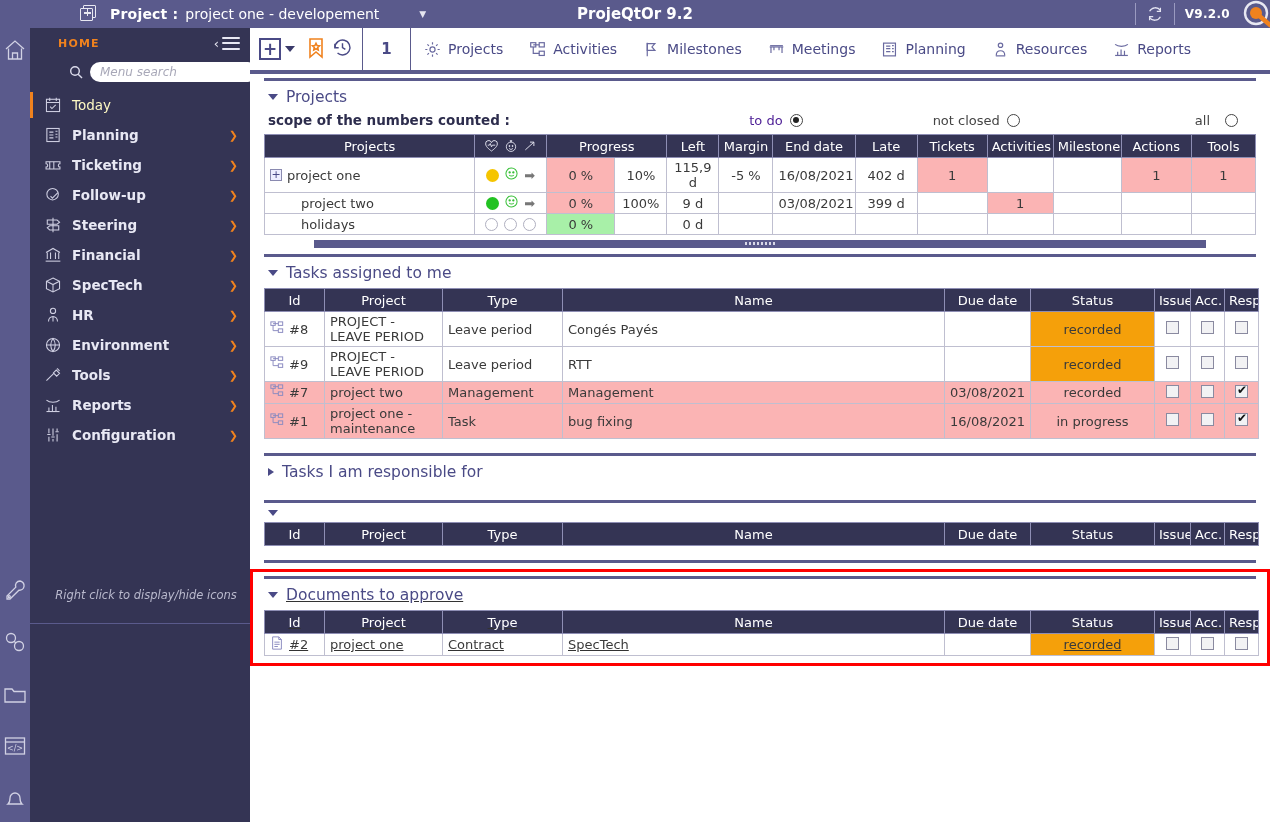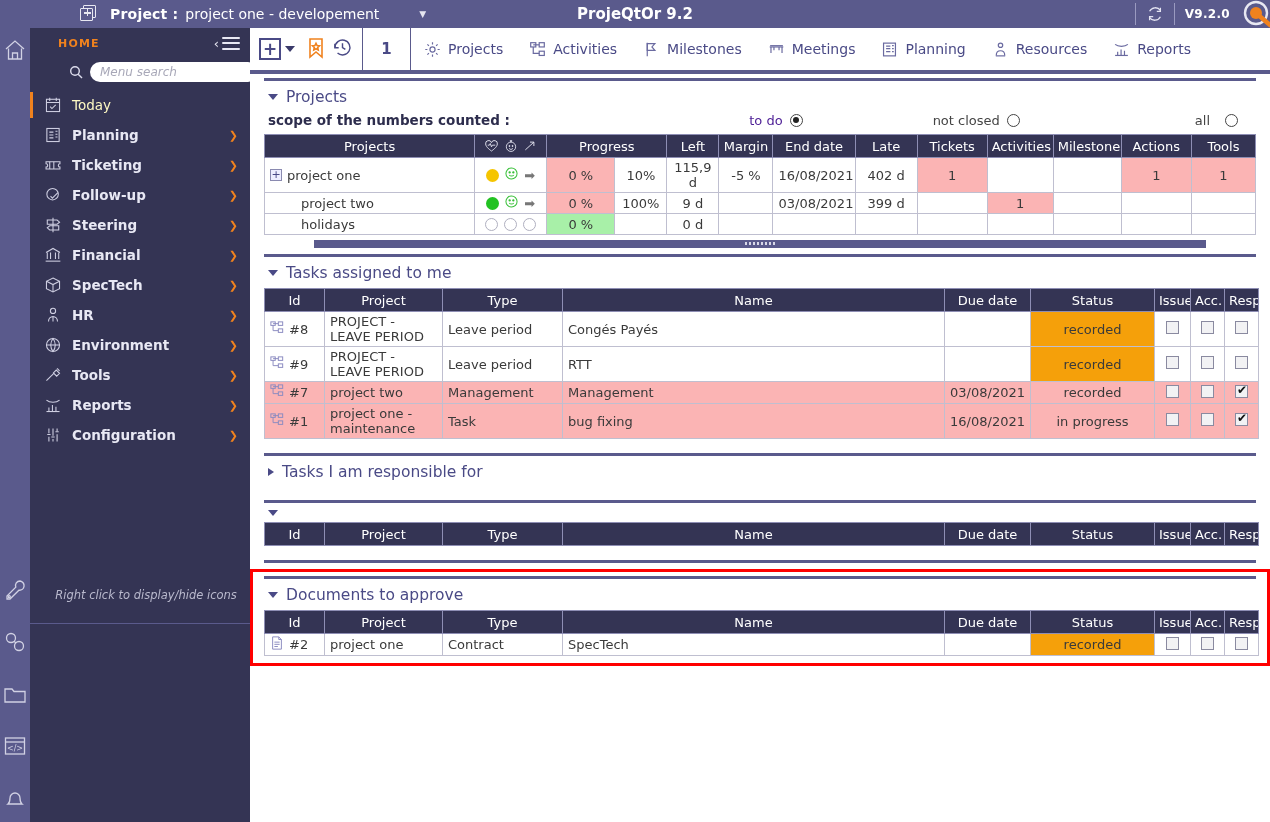--- a/index.html
+++ b/index.html
@@ -129,21 +129,21 @@
   .progtxt{ position:relative; z-index:2; display:block; text-align:center; line-height:19px; font-size:13px;}
   .chkbox{ width:13px;height:13px;border:1px solid #8a8aa0;background:#f2f2f4;display:inline-block;position:relative;}
   .chkbox.on::after{ content:"✔"; position:absolute; left:1px; top:-3px; font-size:12px; color:#111;}
   .dot{ width:13px;height:13px;border-radius:50%;display:inline-block;}
   .dot.hollow{ border:1.4px solid #b0b0c0; background:#fff;}
   .arrow-r{ color:#777; font-size:13px;}
   .idcell{ display:flex; align-items:center; gap:5px;}
   .splitter{ height:8px; background:#5a5a8c; margin:5px 50px 0 50px; position:relative;}
   .splitter .grip{ position:absolute; left:50%; top:2px; transform:translateX(-50%);
      width:30px; height:3px; background:repeating-linear-gradient(to right,#d8d8e8 0 2px,#5a5a8c 2px 4px);}
-  #doc-section{ border:3px solid #ff0000; margin:6px 0 0 0; padding:0 0 7px 0;}
+  #doc-section{ border:3px solid #ff0000; margin:6px 0 0 0; padding:0 0 7px 0;text-decoration:underline;}
 </style>
 </head>
 <body>
 
 <div id="topbar">
   <div class="tb-iconbox">
     <span class="winicon">
       <span class="r1"></span>
         <span class="r2"></span>
         <span class="pl"></span>

